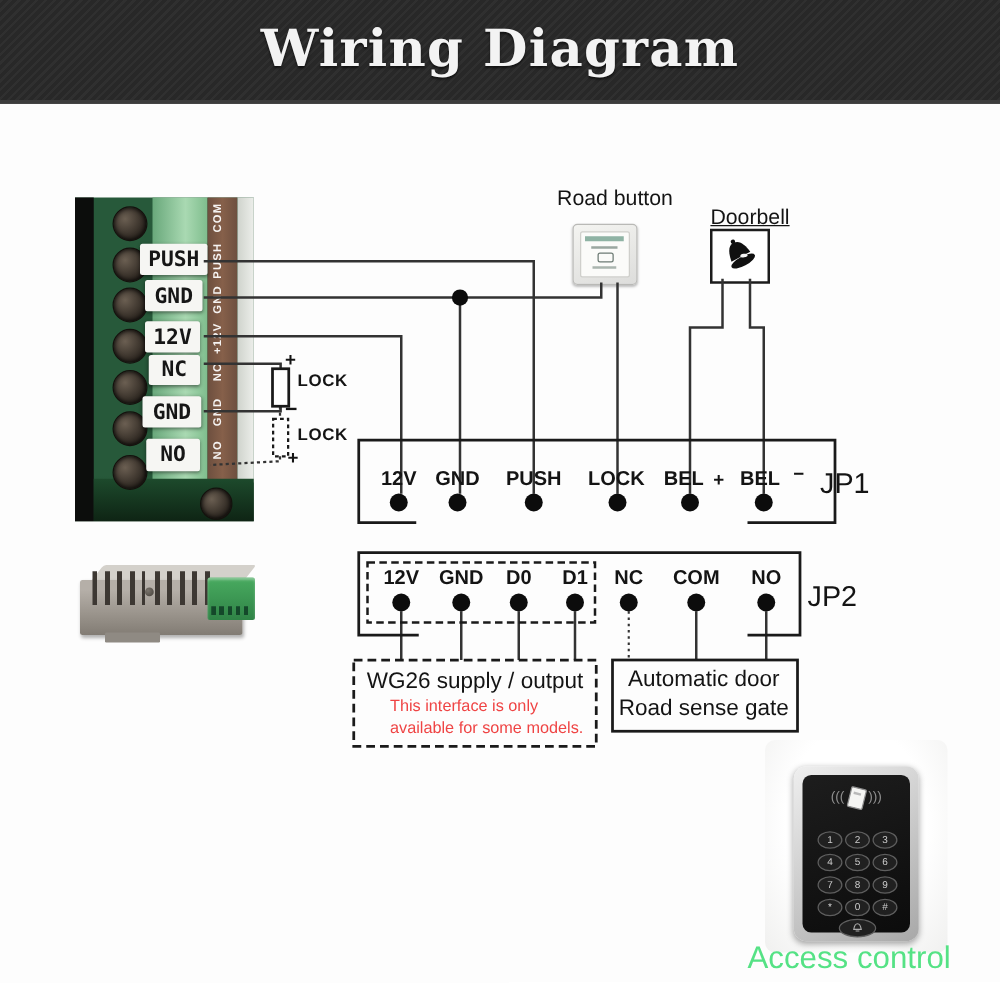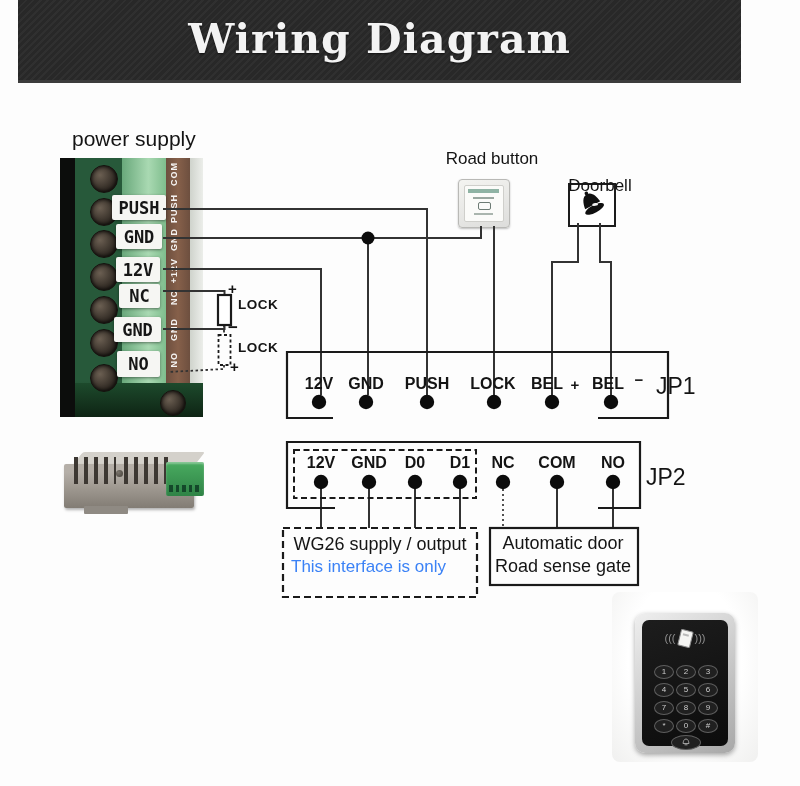--- a/index.html
+++ b/index.html
@@ -1,35 +1,35 @@
 <!DOCTYPE html>
 <html><head>
 <meta charset="utf-8">
 <style>
   html,body{margin:0;padding:0;background:#ffffff;}
   #stage{position:relative;width:800px;height:786px;background:#fdfdfd;overflow:hidden;
          font-family:"Liberation Sans",sans-serif;}
   
-  #banner{position:absolute;left:0;top:0;width:723px;height:80px;
+  #banner{position:absolute;left:0;top:0;width:800px;height:80px;
           background:#282828;
           background-image:repeating-linear-gradient(135deg,rgba(255,255,255,.035) 0 2px,rgba(0,0,0,0) 2px 5px);
-          border-bottom:3px solid #3c3c3c;margin-left:18px;}
+          border-bottom:3px solid #3c3c3c;}
   #banner .title{position:absolute;left:50%;top:50%;transform:translate(-50%,-52%);
           font-family:"DejaVu Serif","Liberation Serif",serif;font-weight:700;font-size:41px;
           color:#f3f3f3;letter-spacing:1px;white-space:nowrap;text-shadow:0 1px 2px rgba(0,0,0,.6);}
   
   .lbl{position:absolute;color:#141414;white-space:nowrap;z-index:5;}
   .ctr{transform:translateX(-50%);}
   .t17{font-size:17px;font-weight:500;}
   .t21{font-size:21px;font-weight:500;}
   .term{font-size:16px;font-weight:600;}
   .sign{font-size:15px;font-weight:700;}
   .jpname{font-size:23px;font-weight:400;}
   .boxtitle{font-size:18px;font-weight:500;}
-  .note{font-size:17px;font-weight:400;color:#3b82f6;}
+  .note{font-size:13px;font-weight:400;color:#ef4444;margin-left:21px;}
   .locktxt{font-size:13.5px;font-weight:700;letter-spacing:.5px;}
   
   #pcb{position:absolute;left:60px;top:158px;width:143px;height:259px;
        background:linear-gradient(180deg,#27593a 0 86%,#16381f 100%);z-index:1;}
   #pcb .edgeL{position:absolute;left:0;top:0;width:15px;height:100%;background:#0c0d0c;}
   #pcb .liteStrip{position:absolute;left:62px;top:0;width:44px;height:88%;
        background:linear-gradient(90deg,#69a87b,#a9d9b2 60%,#7fbd8d);}
   #pcb .brownStrip{position:absolute;left:106px;top:0;width:24px;height:88%;
        background:linear-gradient(90deg,#6d4f3f,#86604a 50%,#6d4f3f);}
   #pcb .edgeR{position:absolute;left:130px;top:0;width:13px;height:88%;
@@ -93,21 +93,20 @@
 </style>
 </head>
 <body>
 
 <div id="stage">
 
   <div id="banner">
     <div class="title">Wiring Diagram</div>
   </div>
 
-  <div class="lbl t21" style="left:72px;top:127px;">power supply</div>
   <div id="pcb">
     <div class="edgeL"></div>
     <div class="liteStrip"></div>
     <div class="brownStrip"></div>
     <div class="edgeR"></div>
     <div class="bottomZone"></div>
     <div class="screw" style="left:30px;top:7px;"></div>
     <div class="screw" style="left:30px;top:40px;"></div>
     <div class="screw" style="left:30px;top:72px;"></div>
     <div class="screw" style="left:30px;top:105px;"></div>
@@ -133,21 +132,21 @@
   <div class="lbl t17 ctr" style="left:492px;top:149px;">Road button</div>
   <div id="exitbtn">
     <div class="plate">
       <div class="stripe"></div>
       <div class="txtline"></div>
       <div class="keyglyph"></div>
       <div class="txtline2"></div>
     </div>
   </div>
 
-  <div class="lbl t17 ctr" style="left:600px;top:176px;">Doorbell</div>
+  <div class="lbl t17 ctr" style="left:600px;top:164px;text-decoration:underline;">Doorbell</div>
   <div id="doorbell">
     <svg width="44" height="40" viewBox="0 0 44 40">
       <g transform="translate(22,19) rotate(-28)" fill="#101010">
         <path d="M0,-11 C5.5,-11 7.5,-5 8.5,1.5 L-8.5,1.5 C-7.5,-5 -5.5,-11 0,-11 Z"></path>
         <ellipse cx="0" cy="5.5" rx="10.5" ry="3.8"></ellipse>
         <circle cx="0" cy="-12" r="1.8"></circle>
         <ellipse cx="3" cy="1" rx="3" ry="1.4" fill="#f5f5f5" transform="rotate(18)"></ellipse>
       </g>
     </svg>
   </div>
@@ -221,20 +220,21 @@
   <div class="lbl term ctr" style="left:369px;top:454px;">GND</div>
   <div class="lbl term ctr" style="left:415px;top:454px;">D0</div>
   <div class="lbl term ctr" style="left:460px;top:454px;">D1</div>
   <div class="lbl term ctr" style="left:503px;top:454px;">NC</div>
   <div class="lbl term ctr" style="left:557px;top:454px;">COM</div>
   <div class="lbl term ctr" style="left:613px;top:454px;">NO</div>
   <div class="lbl jpname" style="left:646px;top:464px;">JP2</div>
 
   <div class="lbl boxtitle ctr" style="left:380px;top:534px;">WG26 supply / output</div>
   <div class="lbl note" style="left:291px;top:557px;">This interface is only</div>
+  <div class="lbl note" style="left:291px;top:574px;">available for some models.</div>
 
   <div class="lbl boxtitle ctr" style="left:563px;top:533px;">Automatic door</div>
   <div class="lbl boxtitle ctr" style="left:563px;top:556px;">Road sense gate</div>
 
   <div id="brick">
     <div class="top"></div>
     <div class="body"></div>
     <div class="vents" style="left:18px;width:42px;"></div>
     <div class="vents" style="left:68px;width:44px;"></div>
     <div class="screwdot"></div>
@@ -264,14 +264,15 @@
       <span class="kbtn" style="left:12px;top:99px;">*</span>
       <span class="kbtn" style="left:34px;top:99px;">0</span>
       <span class="kbtn" style="left:56px;top:99px;">#</span>
       <div class="belloval">
         <svg width="10" height="9" viewBox="0 0 10 9">
           <path d="M5,1 C7,1 7.6,3 8,5.5 L2,5.5 C2.4,3 3,1 5,1 Z M3.5,6.8 L6.5,6.8" stroke="#aaaaaa" stroke-width="0.9" fill="none"></path>
         </svg>
       </div>
     </div>
   </div>
+  <div id="caption-access" style="color: rgb(85, 226, 133);">Access control</div>
 
 </div>
 
 </body></html>

